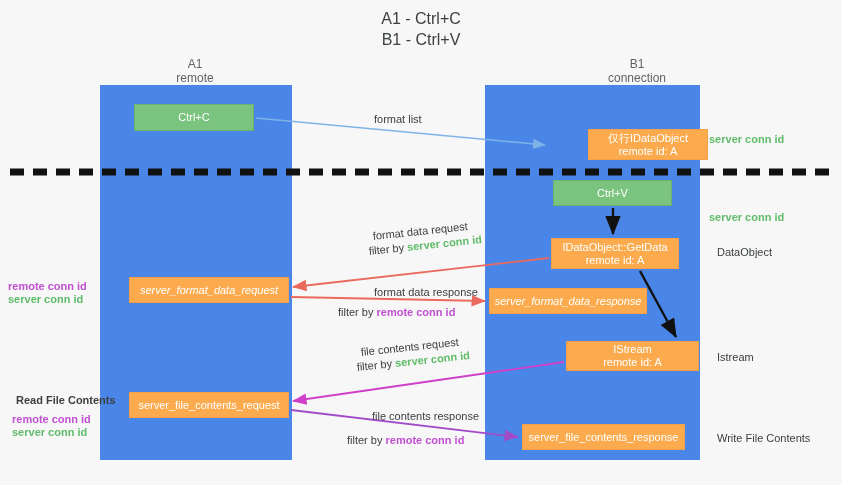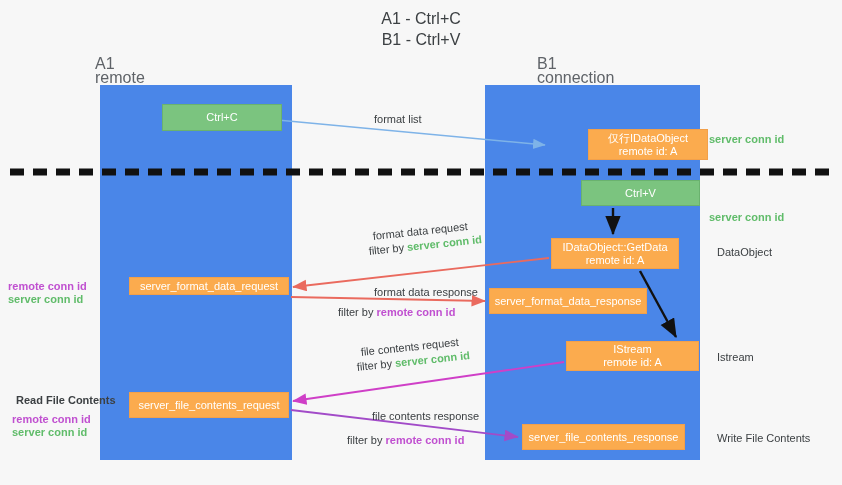--- a/index.html
+++ b/index.html
@@ -13,45 +13,45 @@
 
   svg#wires{position:absolute;left:0;top:0;width:842px;height:485px;pointer-events:none;}
 
   .title{
     position:absolute;left:0;top:8px;width:842px;
     text-align:center;color:#3c4043;font-size:16px;line-height:21px;
     white-space:pre-line;
   }
 
   .col-head{
-    position:absolute;color:#5f6368;font-size:16px;
+    position:absolute;text-align:center;color:#5f6368;font-size:12px;
     line-height:14px;white-space:pre-line;width:200px;
   }
   #head-a1{left:95px;top:57px;}
   #head-b1{left:537px;top:57px;}
 
   .lane{position:absolute;background:#4a86e8;}
   #lane-a1{left:100px;top:85px;width:192px;height:375px;}
   #lane-b1{left:485px;top:85px;width:215px;height:375px;}
 
   .node{
     position:absolute;box-sizing:border-box;
     display:flex;flex-direction:column;align-items:center;justify-content:center;
     color:#ffffff;font-size:11px;line-height:13px;text-align:center;
     border:1px solid rgba(0,0,0,.12);
   }
-  .node.green{background:#7bc47f;border-color:#6ab26e;margin-left:28px;}
+  .node.green{background:#7bc47f;border-color:#6ab26e;}
   .node.orange{background:#fbab4e;border-color:#f2a04a;}
 
   #n-ctrlc{left:134px;top:104px;width:120px;height:27px;}
   #n-idataobject{left:552px;top:129px;width:120px;height:31px;margin-left:36px;}
   #n-ctrlv{left:553px;top:180px;width:119px;height:26px;}
   #n-getdata{left:551px;top:238px;width:128px;height:31px;}
-  #n-fmtreq{left:129px;top:277px;width:160px;height:18px;}
-  #n-fmtresp{left:489px;top:288px;width:158px;height:26px;}
+  #n-fmtreq{left:129px;top:277px;width:160px;height:26px;font-style:italic;}
+  #n-fmtresp{left:489px;top:288px;width:158px;height:26px;font-style:italic;}
   #n-istream{left:566px;top:341px;width:133px;height:30px;}
   #n-filereq{left:129px;top:392px;width:160px;height:26px;}
   #n-fileresp{left:522px;top:424px;width:163px;height:26px;}
 
   .nline{display:block;}
 
   .edge-label{
     position:absolute;color:#3c4043;font-size:11px;line-height:15px;
     white-space:nowrap;
   }

